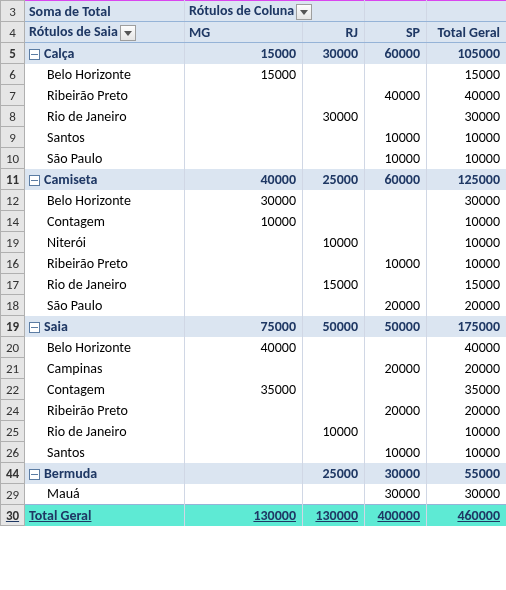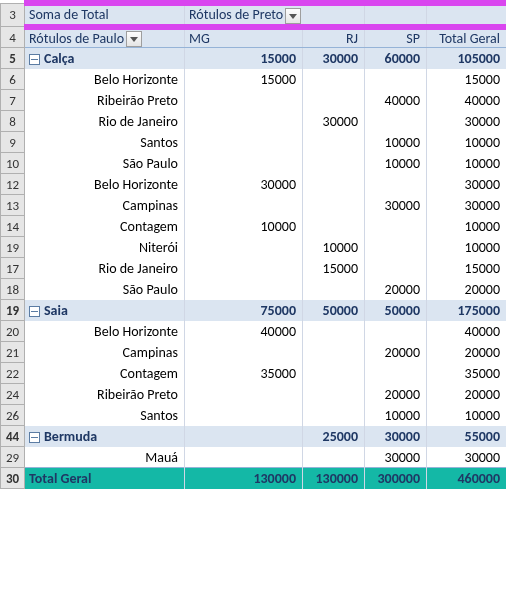--- a/index.html
+++ b/index.html
@@ -32,23 +32,23 @@
     color: #333;
   }
   .col-label { width: 160px; }
   .col-mg    { width: 118px; }
   .col-rj    { width:  62px; }
   .col-sp    { width:  62px; }
   .col-total { width:  80px; }
 
   .hdr {
     background: #dbe5f1;
-    border-top: 6px solid #d946ef;
+    border-top: 1px solid #d946ef;
     border-bottom: 1px solid #95b3d7;
-    font-weight: normal;
+    font-weight: bold;
     color: #1f3864;
     padding-left: 4px;
     padding-right: 4px;
   }
   .hdr .drop {
     display: inline-block;
     width: 16px; height: 16px;
     border: 1px solid #9e9e9e;
     background: linear-gradient(#fdfdfd,#e5e5e5);
     vertical-align: middle;
@@ -85,52 +85,53 @@
     margin-right:4px;
     vertical-align:middle;
     position:relative;
   }
   .group .toggle::before{
     content:"";
     position:absolute;
     left:1px; right:1px; top:4px;
     height:1px; background:#5b7ca3;
   }
-  .detail .lbl { padding-left: 22px; text-align: right; }
+  .detail .lbl { padding-left: 22px; }
   .grand {
-    background: #14b8a6;
+    background: #5eead4;
     border-top: 1px solid #95b3d7;
     font-weight: bold;
     color: #1f3864;
+    text-decoration: underline;
   }
   .lastcell { border-right: 1px solid #95b3d7; }
 </style>
 </head>
 <body>
 
 <table>
 <colgroup>
   <col class="rownum">
       <col class="col-label">
       <col class="col-mg">
       <col class="col-rj">
       <col class="col-sp">
       <col class="col-total">
 </colgroup>
 <tbody id="pvt">
       <tr>
         <td class="rownum">3</td>
         <td class="hdr cell lbl">Soma de Total</td>
-        <td class="hdr cell lbl" colspan="2"><span>Rótulos de Preto</span><span class="drop"></span></td>
+        <td class="hdr cell lbl" colspan="2"><span>Rótulos de Coluna</span><span class="drop"></span></td>
         <td class="hdr cell"></td>
         <td class="hdr cell lastcell"></td>
       </tr>
       <tr>
         <td class="rownum">4</td>
-        <td class="hdr cell lbl"><span>Rótulos de Paulo</span><span class="drop"></span></td>
+        <td class="hdr cell lbl"><span>Rótulos de Saia</span><span class="drop"></span></td>
         <td class="hdr cell lbl">MG</td>
         <td class="hdr cell num">RJ</td>
         <td class="hdr cell num">SP</td>
         <td class="hdr cell num lastcell">Total Geral</td>
       </tr>
       <tr class="group">
         <td class="rownum">5</td>
         <td class="cell lbl"><span class="toggle"></span><span>Calça</span></td>
         <td class="cell num">15000</td>
         <td class="cell num">30000</td>
@@ -170,50 +171,58 @@
         <td class="cell num lastcell">10000</td>
       </tr>
       <tr class="detail">
         <td class="rownum">10</td>
         <td class="cell lbl">São Paulo</td>
         <td class="cell num"></td>
         <td class="cell num"></td>
         <td class="cell num">10000</td>
         <td class="cell num lastcell">10000</td>
       </tr>
+      <tr class="group">
+        <td class="rownum">11</td>
+        <td class="cell lbl"><span class="toggle"></span><span>Camiseta</span></td>
+        <td class="cell num">40000</td>
+        <td class="cell num">25000</td>
+        <td class="cell num">60000</td>
+        <td class="cell num lastcell">125000</td>
+      </tr>
       <tr class="detail">
         <td class="rownum">12</td>
         <td class="cell lbl">Belo Horizonte</td>
         <td class="cell num">30000</td>
         <td class="cell num"></td>
         <td class="cell num"></td>
         <td class="cell num lastcell">30000</td>
       </tr>
       <tr class="detail">
-        <td class="rownum">13</td>
-        <td class="cell lbl">Campinas</td>
-        <td class="cell num"></td>
-        <td class="cell num"></td>
-        <td class="cell num">30000</td>
-        <td class="cell num lastcell">30000</td>
-      </tr>
-      <tr class="detail">
         <td class="rownum">14</td>
         <td class="cell lbl">Contagem</td>
         <td class="cell num">10000</td>
         <td class="cell num"></td>
         <td class="cell num"></td>
         <td class="cell num lastcell">10000</td>
       </tr>
       <tr class="detail">
         <td class="rownum">19</td>
         <td class="cell lbl">Niterói</td>
         <td class="cell num"></td>
         <td class="cell num">10000</td>
         <td class="cell num"></td>
+        <td class="cell num lastcell">10000</td>
+      </tr>
+      <tr class="detail">
+        <td class="rownum">16</td>
+        <td class="cell lbl">Ribeirão Preto</td>
+        <td class="cell num"></td>
+        <td class="cell num"></td>
+        <td class="cell num">10000</td>
         <td class="cell num lastcell">10000</td>
       </tr>
       <tr class="detail">
         <td class="rownum">17</td>
         <td class="cell lbl">Rio de Janeiro</td>
         <td class="cell num"></td>
         <td class="cell num">15000</td>
         <td class="cell num"></td>
         <td class="cell num lastcell">15000</td>
       </tr>
@@ -259,20 +268,28 @@
       </tr>
       <tr class="detail">
         <td class="rownum">24</td>
         <td class="cell lbl">Ribeirão Preto</td>
         <td class="cell num"></td>
         <td class="cell num"></td>
         <td class="cell num">20000</td>
         <td class="cell num lastcell">20000</td>
       </tr>
       <tr class="detail">
+        <td class="rownum">25</td>
+        <td class="cell lbl">Rio de Janeiro</td>
+        <td class="cell num"></td>
+        <td class="cell num">10000</td>
+        <td class="cell num"></td>
+        <td class="cell num lastcell">10000</td>
+      </tr>
+      <tr class="detail">
         <td class="rownum">26</td>
         <td class="cell lbl">Santos</td>
         <td class="cell num"></td>
         <td class="cell num"></td>
         <td class="cell num">10000</td>
         <td class="cell num lastcell">10000</td>
       </tr>
       <tr class="group">
         <td class="rownum">44</td>
         <td class="cell lbl"><span class="toggle"></span><span>Bermuda</span></td>
@@ -287,17 +304,17 @@
         <td class="cell num"></td>
         <td class="cell num"></td>
         <td class="cell num">30000</td>
         <td class="cell num lastcell">30000</td>
       </tr>
       <tr class="grand">
         <td class="rownum">30</td>
         <td class="cell lbl">Total Geral</td>
         <td class="cell num">130000</td>
         <td class="cell num">130000</td>
-        <td class="cell num">300000</td>
+        <td class="cell num">400000</td>
         <td class="cell num lastcell">460000</td>
       </tr>
     </tbody>
 </table>
 
 </body></html>

